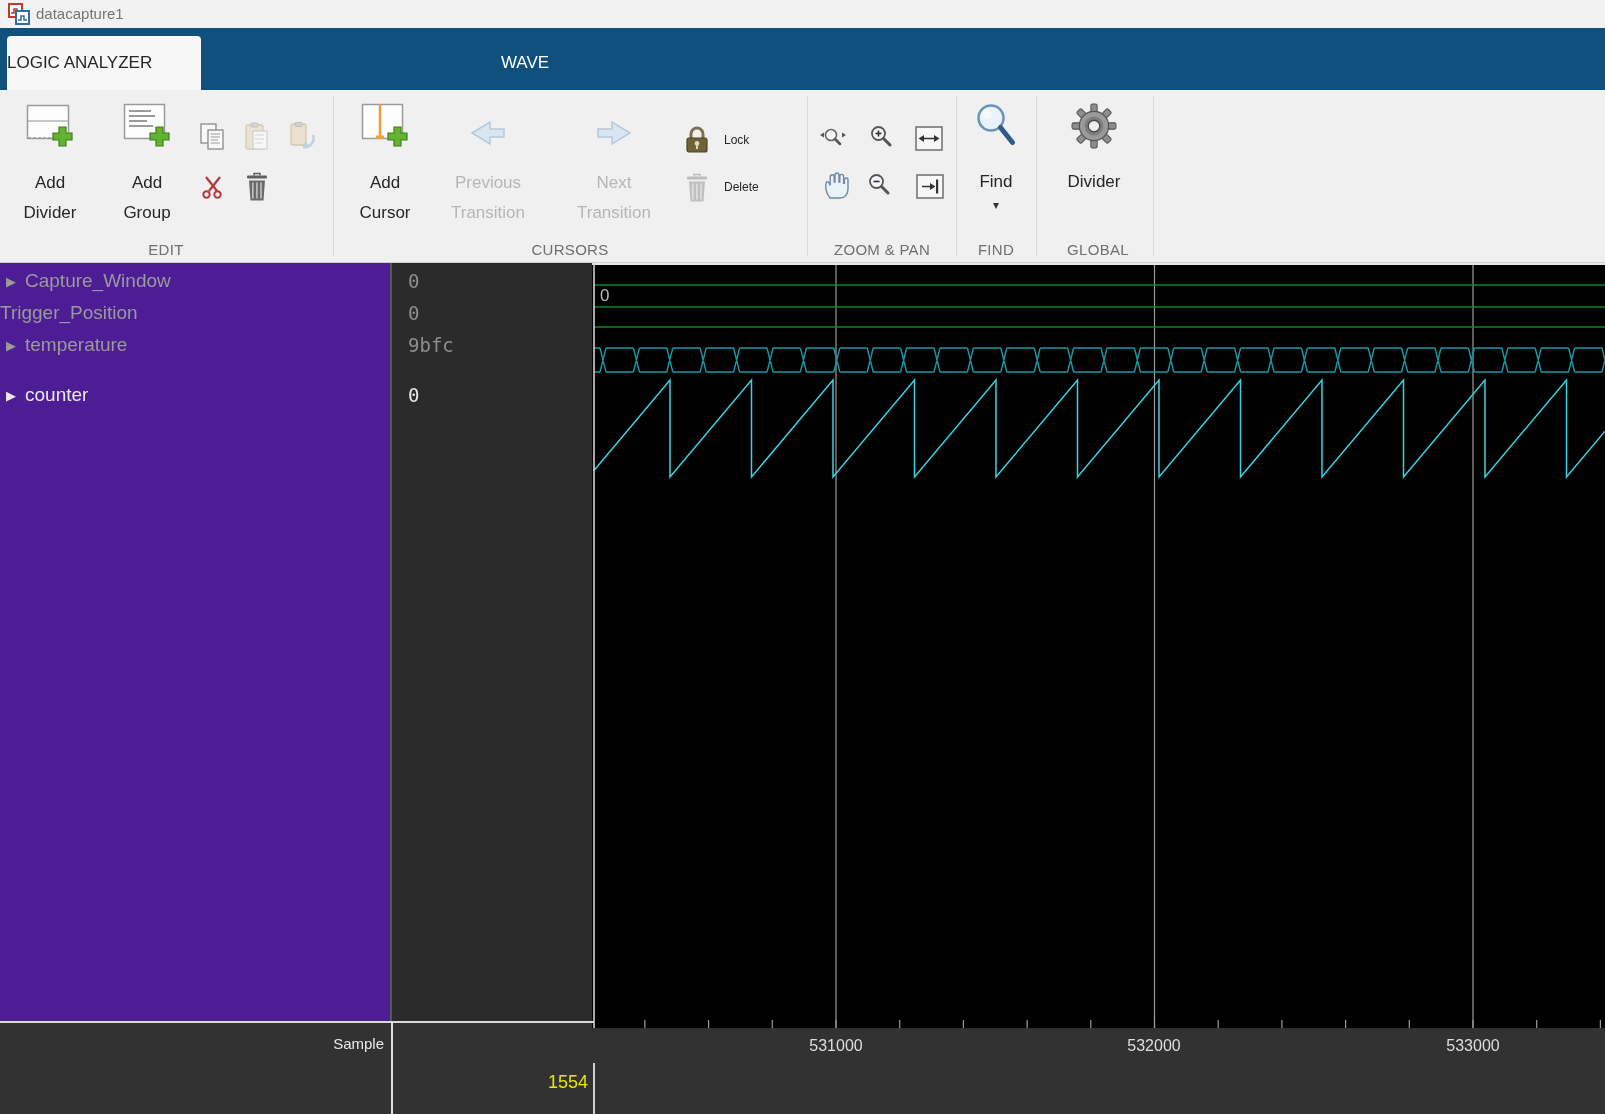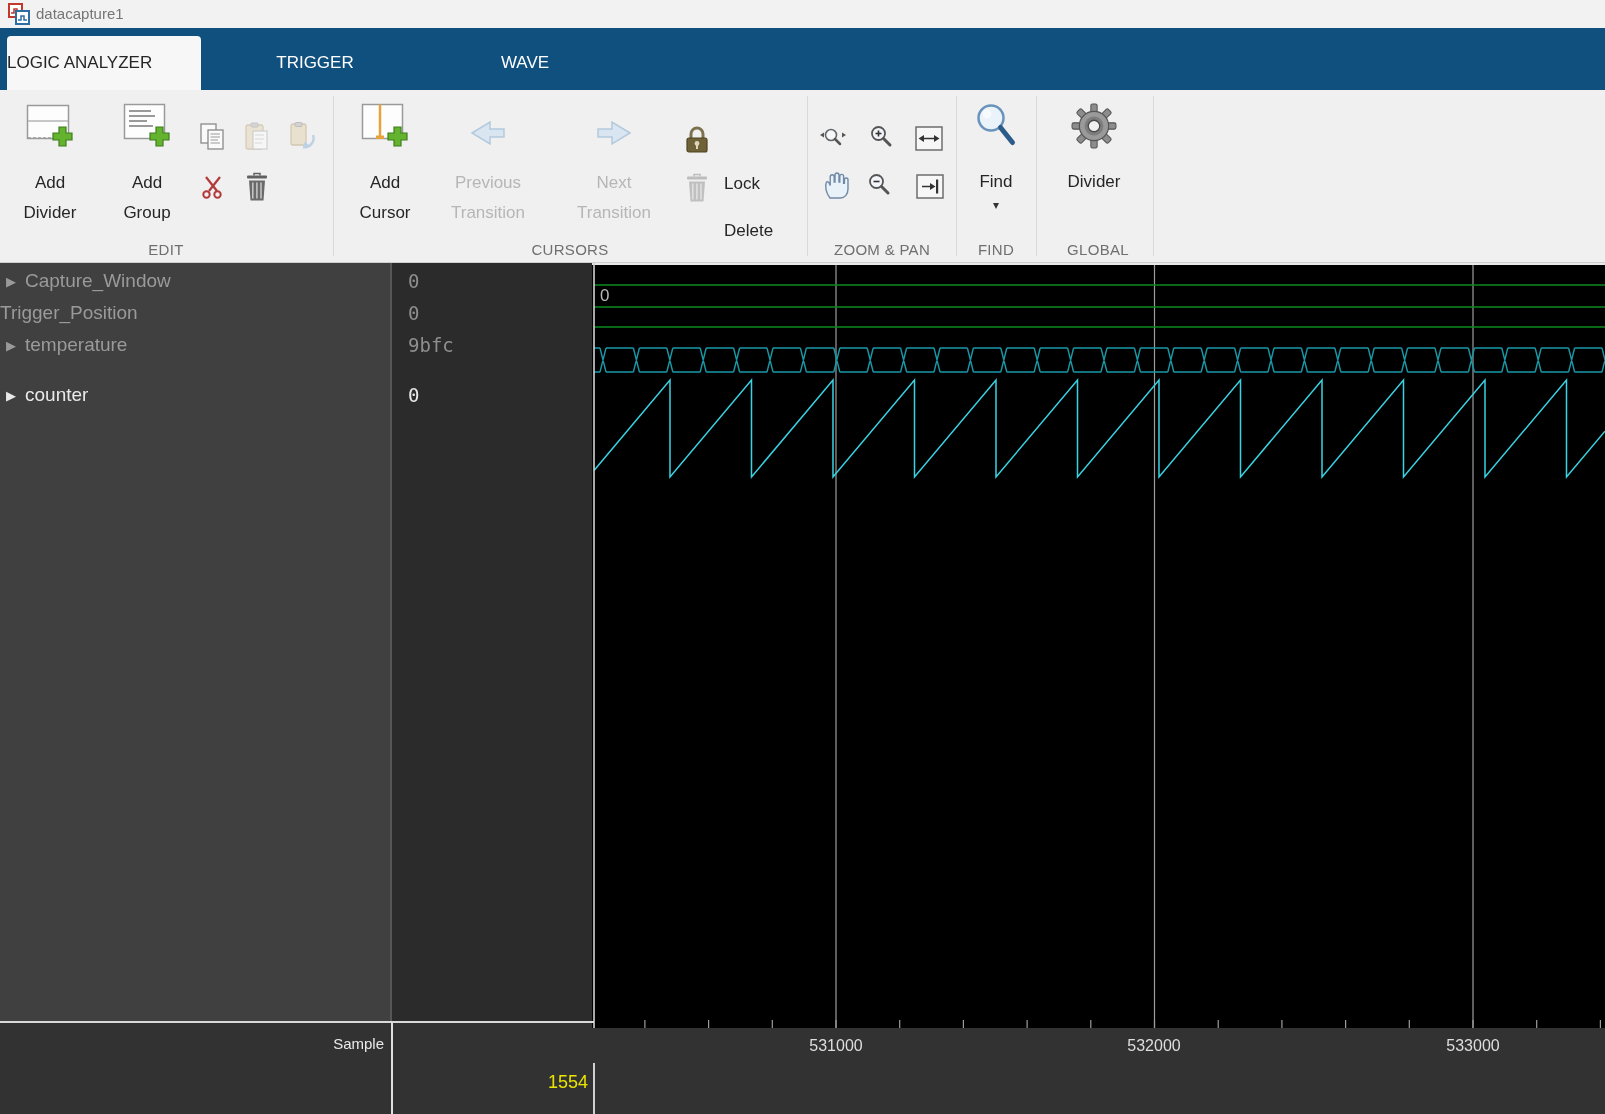--- a/index.html
+++ b/index.html
@@ -16,24 +16,24 @@
   .tab-active { position:absolute; left:7px; top:8px; width:194px; height:54px; background:#f7f7f7; border-radius:4px 4px 0 0; color:#262626; font-size:17px; text-align:left; line-height:54px; }
   .tab { position:absolute; top:8px; height:54px; line-height:54px; color:#ffffff; font-size:17px; text-align:center; width:140px; }
 
   
   .toolbar { position:absolute; left:0; top:90px; width:1605px; height:173px; background:#f0f0f0; border-bottom:1px solid #cfcfcf; }
   .tsep { position:absolute; top:6px; height:160px; width:1px; background:#d9d9d9; }
   .sec-label { position:absolute; top:151px; transform:translateX(-50%); font-size:15px; color:#6f6f6f; letter-spacing:0.3px; white-space:nowrap; }
   .icon-abs { position:absolute; transform:translateX(-50%); }
   .btn-label { position:absolute; transform:translateX(-50%); width:120px; text-align:center; font-size:17px; color:#262626; line-height:20px; white-space:nowrap; }
   .dis { color:#b6b6b6; }
-  .side-label { position:absolute; font-size:17px; color:#262626; line-height:20px;margin-top:44px; }
-
-  
-  .names-panel { position:absolute; left:0; top:263px; width:390px; height:758px; background:#404040; }
+  .side-label { position:absolute; font-size:12px; color:#262626; line-height:20px; }
+
+  
+  .names-panel { position:absolute; left:0; top:263px; width:390px; height:758px; background:#4c1d95; }
   .main-vdiv { position:absolute; left:390px; top:263px; width:2px; height:758px; background:#565656; }
   .values-panel { position:absolute; left:392px; top:263px; width:200px; height:758px; background:#2b2b2b; }
   .sig-row { position:absolute; left:0; width:390px; height:26px; line-height:26px; font-size:19px; color:#9a9a9a; white-space:nowrap; }
   .sig-row .tri { display:inline-block; width:19px; font-size:13px; vertical-align:1px; }
   .sig-row.bright { color:#e9e9e9; }
   .sig-val { position:absolute; left:16px; height:26px; line-height:26px; font-family:"DejaVu Sans Mono", monospace; font-size:19px; color:#8f8f8f; }
   .sig-val.bright { color:#e9e9e9; }
 
   
   .wave-area { position:absolute; left:592px; top:263px; width:1013px; height:765px; background:#000; z-index:2; overflow:hidden; }
@@ -58,21 +58,20 @@
       <rect x="1" y="1" width="13" height="13" fill="#ffffff" stroke="#c0392b" stroke-width="2"></rect>
       <path d="M3 10 h3 v-4 h3 v4 h2" fill="none" stroke="#c0392b" stroke-width="1.5"></path>
       <rect x="8" y="8" width="13" height="13" fill="#ffffff" stroke="#2e6da4" stroke-width="2"></rect>
       <path d="M10 17 h3 v-4 h3 v4 h3" fill="none" stroke="#2e6da4" stroke-width="1.5"></path>
     </svg>
     <span class="win-title">datacapture1</span>
   </div>
 
   <div class="tabbar">
     <div class="tab-active">LOGIC ANALYZER</div>
-    <div class="tab" style="left:245px;">TRIGGER</div>
     <div class="tab" style="left:455px;">WAVE</div>
   </div>
 
   <div class="toolbar">
 
     <svg class="icon-abs" style="left:50px; top:12px;" width="48" height="46" viewBox="0 0 48 46">
       <rect x="1.5" y="3.5" width="41" height="33" fill="#fdfdfd" stroke="#9a9a9a" stroke-width="1.5"></rect>
       <line x1="2" y1="19" x2="42" y2="19" stroke="#b5b5b5" stroke-width="1.5"></line>
       <line x1="2" y1="36" x2="42" y2="36" stroke="#9a9a9a" stroke-width="1.5" stroke-dasharray="3,2"></line>
       <path d="M27 31 h6 v-6 h7 v6 h6 v7 h-6 v6 h-7 v-6 h-6 z" fill="#63b32e" stroke="#3f7d1e" stroke-width="1.2"></path>

